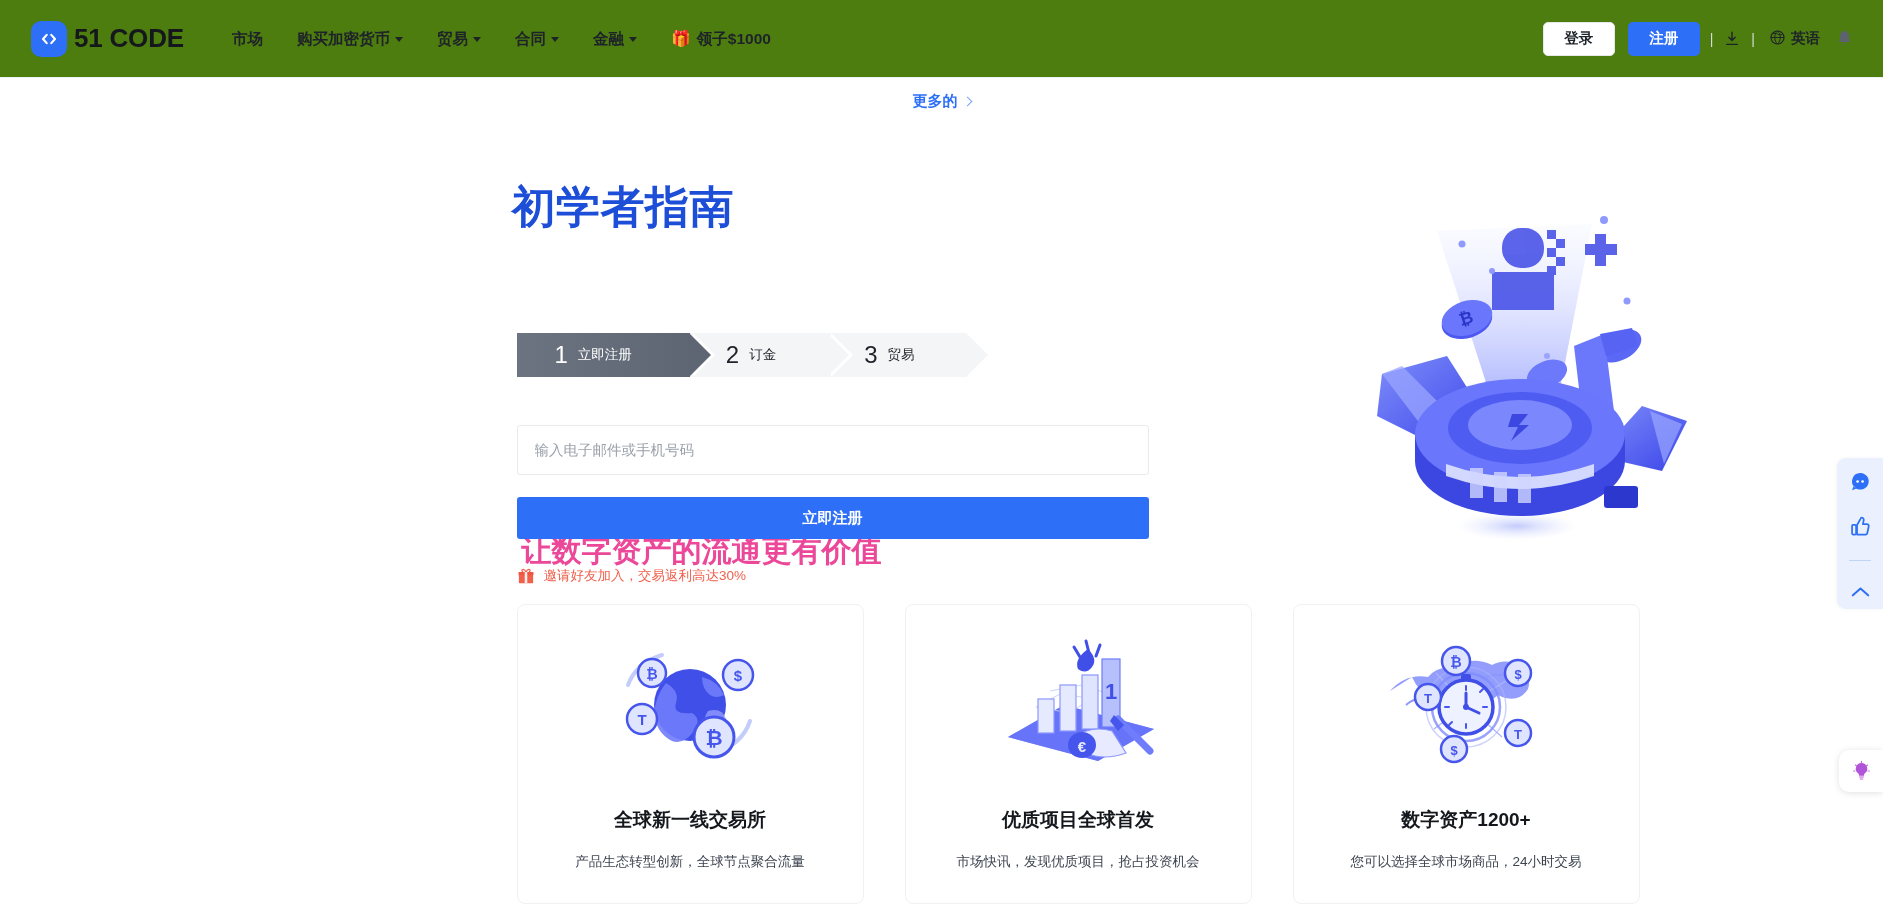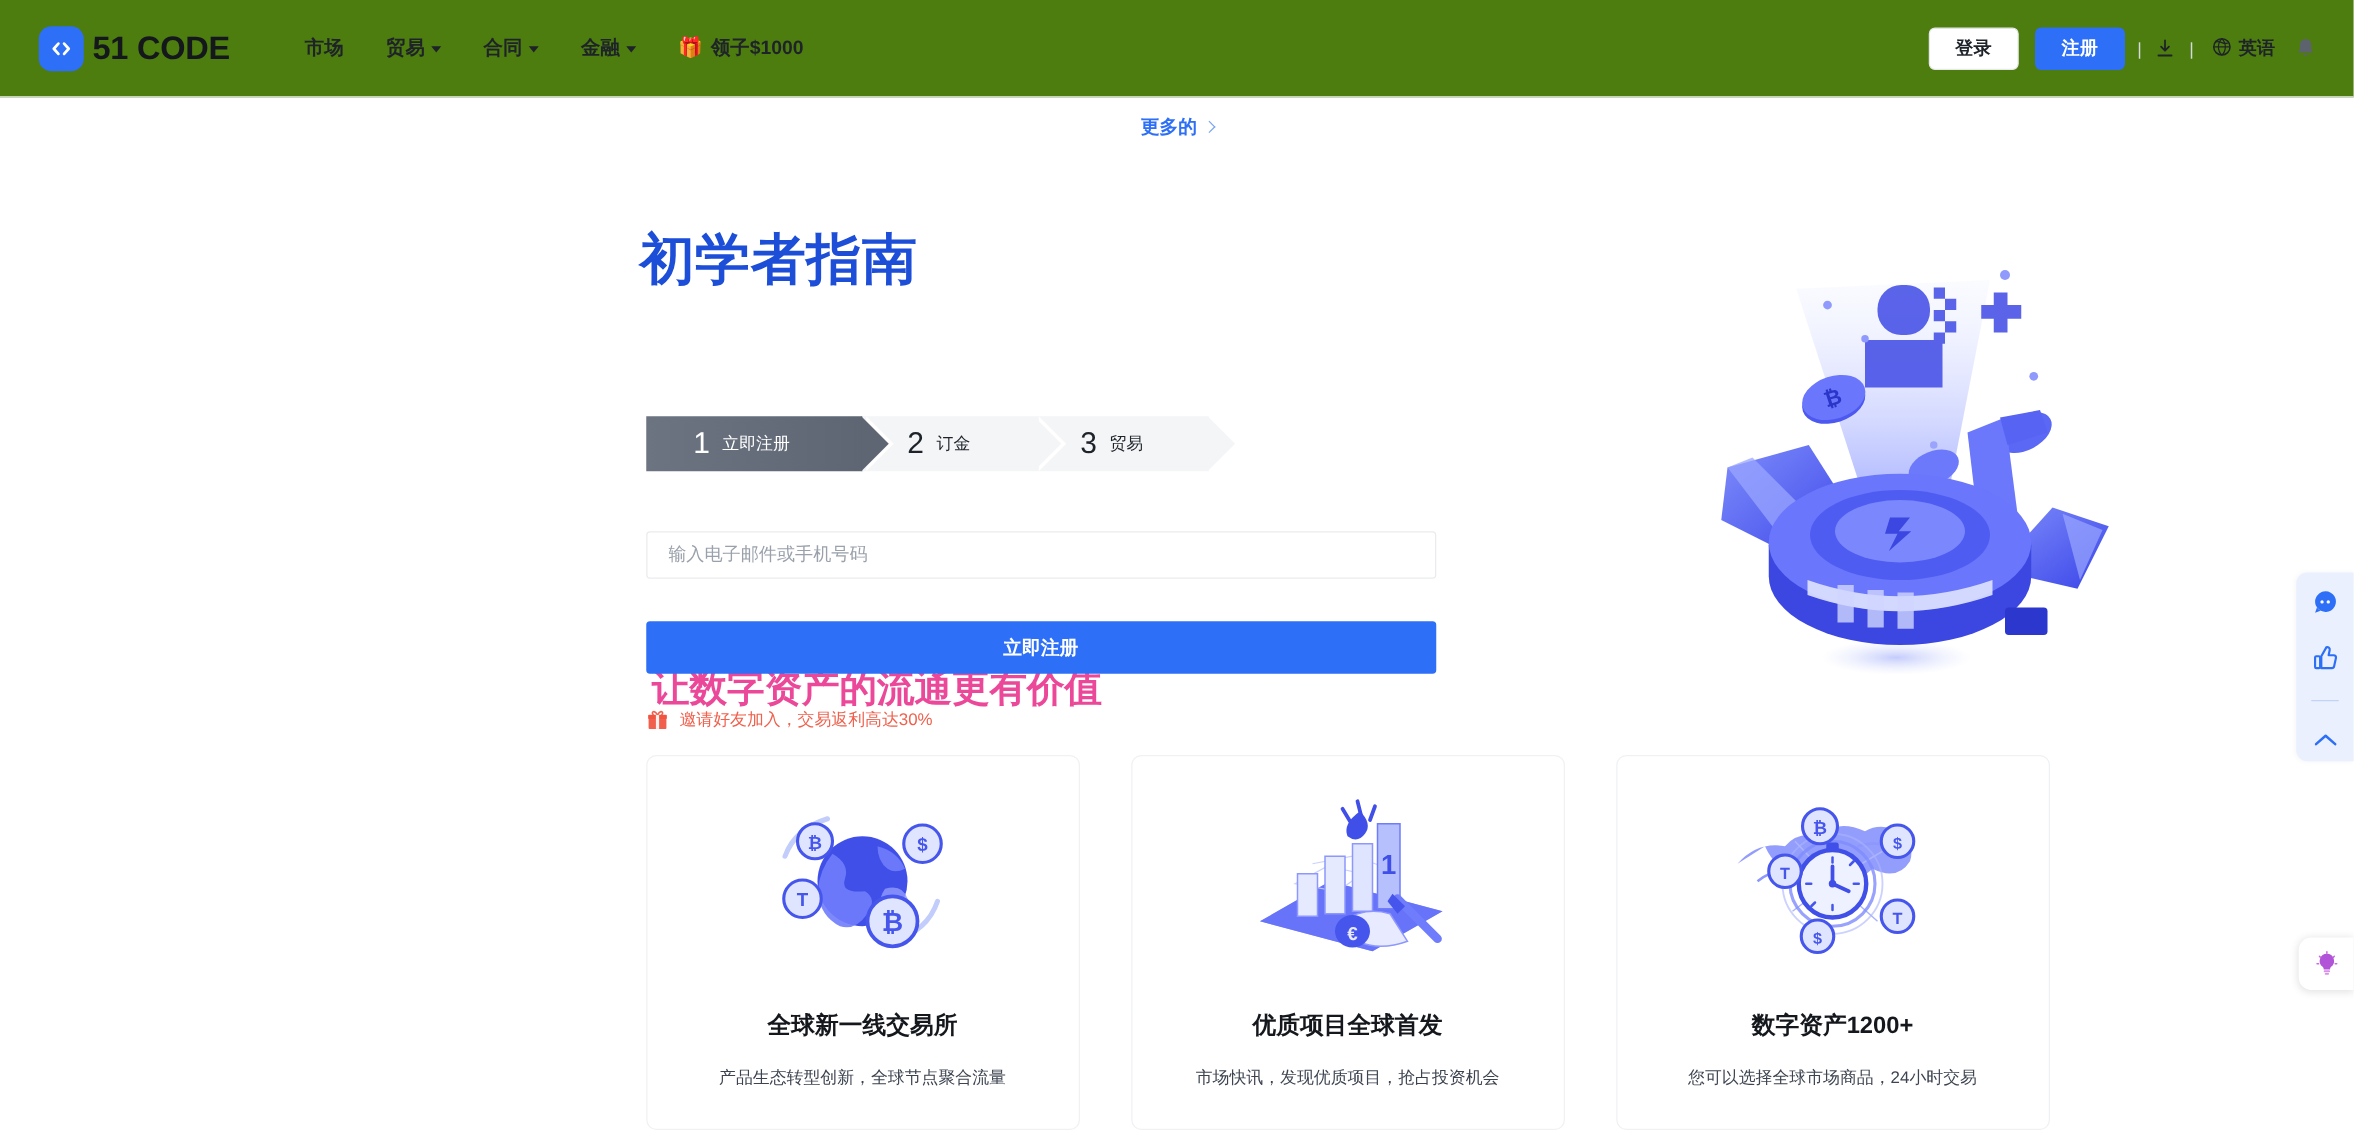--- a/index.html
+++ b/index.html
@@ -28,21 +28,21 @@
     width: 36px; height: 36px; border-radius: 10px;
     background: #2d6ff7;
     display: flex; align-items: center; justify-content: center;
   }
   .logo-mark svg { display:block; }
   .logo-text {
     font-size: 26px; font-weight: 700; letter-spacing: -0.2px;
     color: #14171c; font-family: "Liberation Sans", sans-serif;
   }
 
-  .nav { display: flex; align-items: center; margin-left: 52px; gap: 0; }
+  .nav { display: flex; align-items: center; margin-left: 40px; gap: 0; }
   .nav-item {
     display: flex; align-items: center; gap: 5px;
     font-size: 15.5px; font-weight: 600; color: #1e2329;
     padding: 0 17px; cursor: pointer; white-space: nowrap;
     line-height: 78px;
   }
   .nav-item:first-child { padding-left: 8px; }
   .caret {
     width: 0; height: 0;
     border-left: 4.5px solid transparent;
@@ -145,21 +145,21 @@
     color: #ffffff; padding-left: 38px; padding-right: 58px;
   }
   .step.active::after { border-left-color: #5e6673; }
   .step.active .num { color: #ffffff; }
   .step.active .lbl { color: #ffffff; }
   .step.last::after, .step.last::before { }
 
   
   .signup-input {
     position: absolute; left: 345px; top: 314px;
-    width: 632px; height: 38px;
+    width: 632px; height: 50px;
     border: 1px solid #e9ebee; border-radius: 3px;
     background: #ffffff;
     padding: 0 17px;
     font-size: 14.5px; color: #1e2329;
     font-family: "Liberation Sans", sans-serif;
     outline: none;
   }
   .signup-input::placeholder { color: #9aa1ab; }
 
   .signup-btn {
@@ -242,20 +242,24 @@
       <svg width="22" height="22" viewBox="0 0 24 24" fill="none">
         <path d="M9.5 7.5 5.5 12l4 4.5M14.5 7.5 18.5 12l-4 4.5" stroke="#ffffff" stroke-width="2.4" stroke-linecap="round" stroke-linejoin="round"></path>
       </svg>
     </span>
     <span class="logo-text">51 CODE</span>
   </div>
 
   <nav class="nav">
     <div class="nav-item">
       <span>市场</span>
+    </div>
+    <div class="nav-item">
+      <span>购买加密货币</span>
+      <i class="caret"></i>
     </div>
     <div class="nav-item">
       <span>贸易</span>
       <i class="caret"></i>
     </div>
     <div class="nav-item">
       <span>合同</span>
       <i class="caret"></i>
     </div>
     <div class="nav-item">

